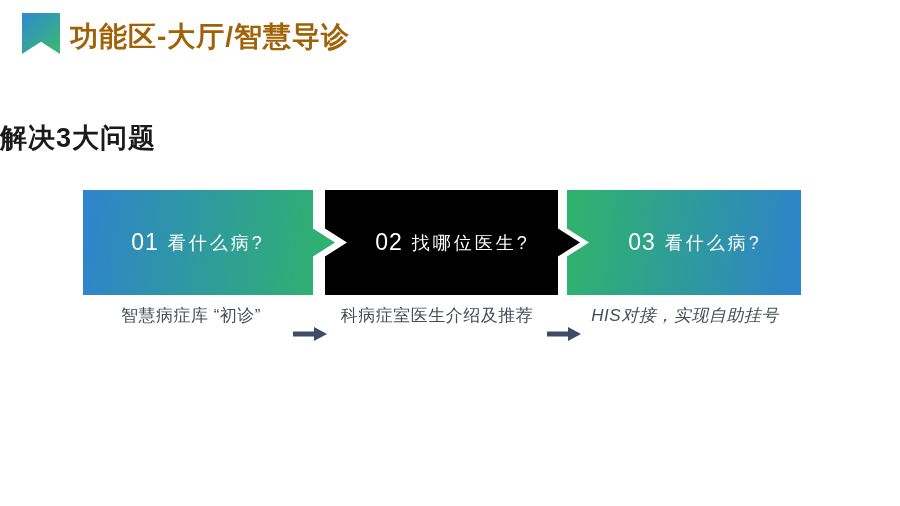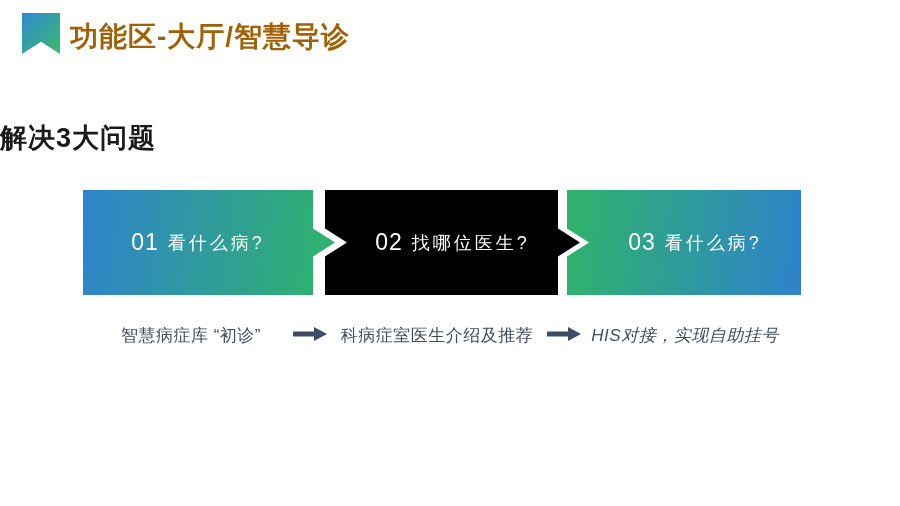--- a/index.html
+++ b/index.html
@@ -85,21 +85,21 @@
     left: 567px; width: 234px;
     padding-left: 22px;
     background: linear-gradient(97deg, #2fb46a 0%, #2e82cc 100%);
     clip-path: polygon(0 0, 100% 0, 100% 100%, 0 100%,
                        0 calc(50% + 14px), 22px 50%, 0 calc(50% - 14px));
   }
 
   
   .caption {
     position: absolute;
-    top: 324px;
+    top: 304px;
     transform: translateX(-50%);
     font-size: 17px;
     color: #454c57;
     white-space: nowrap;
     letter-spacing: 0.5px;
   }
   .cap-1 { left: 191px; }
   .cap-2 { left: 437px; text-align: center; }
   .cap-3 { left: 685px; font-style: italic; }
 

